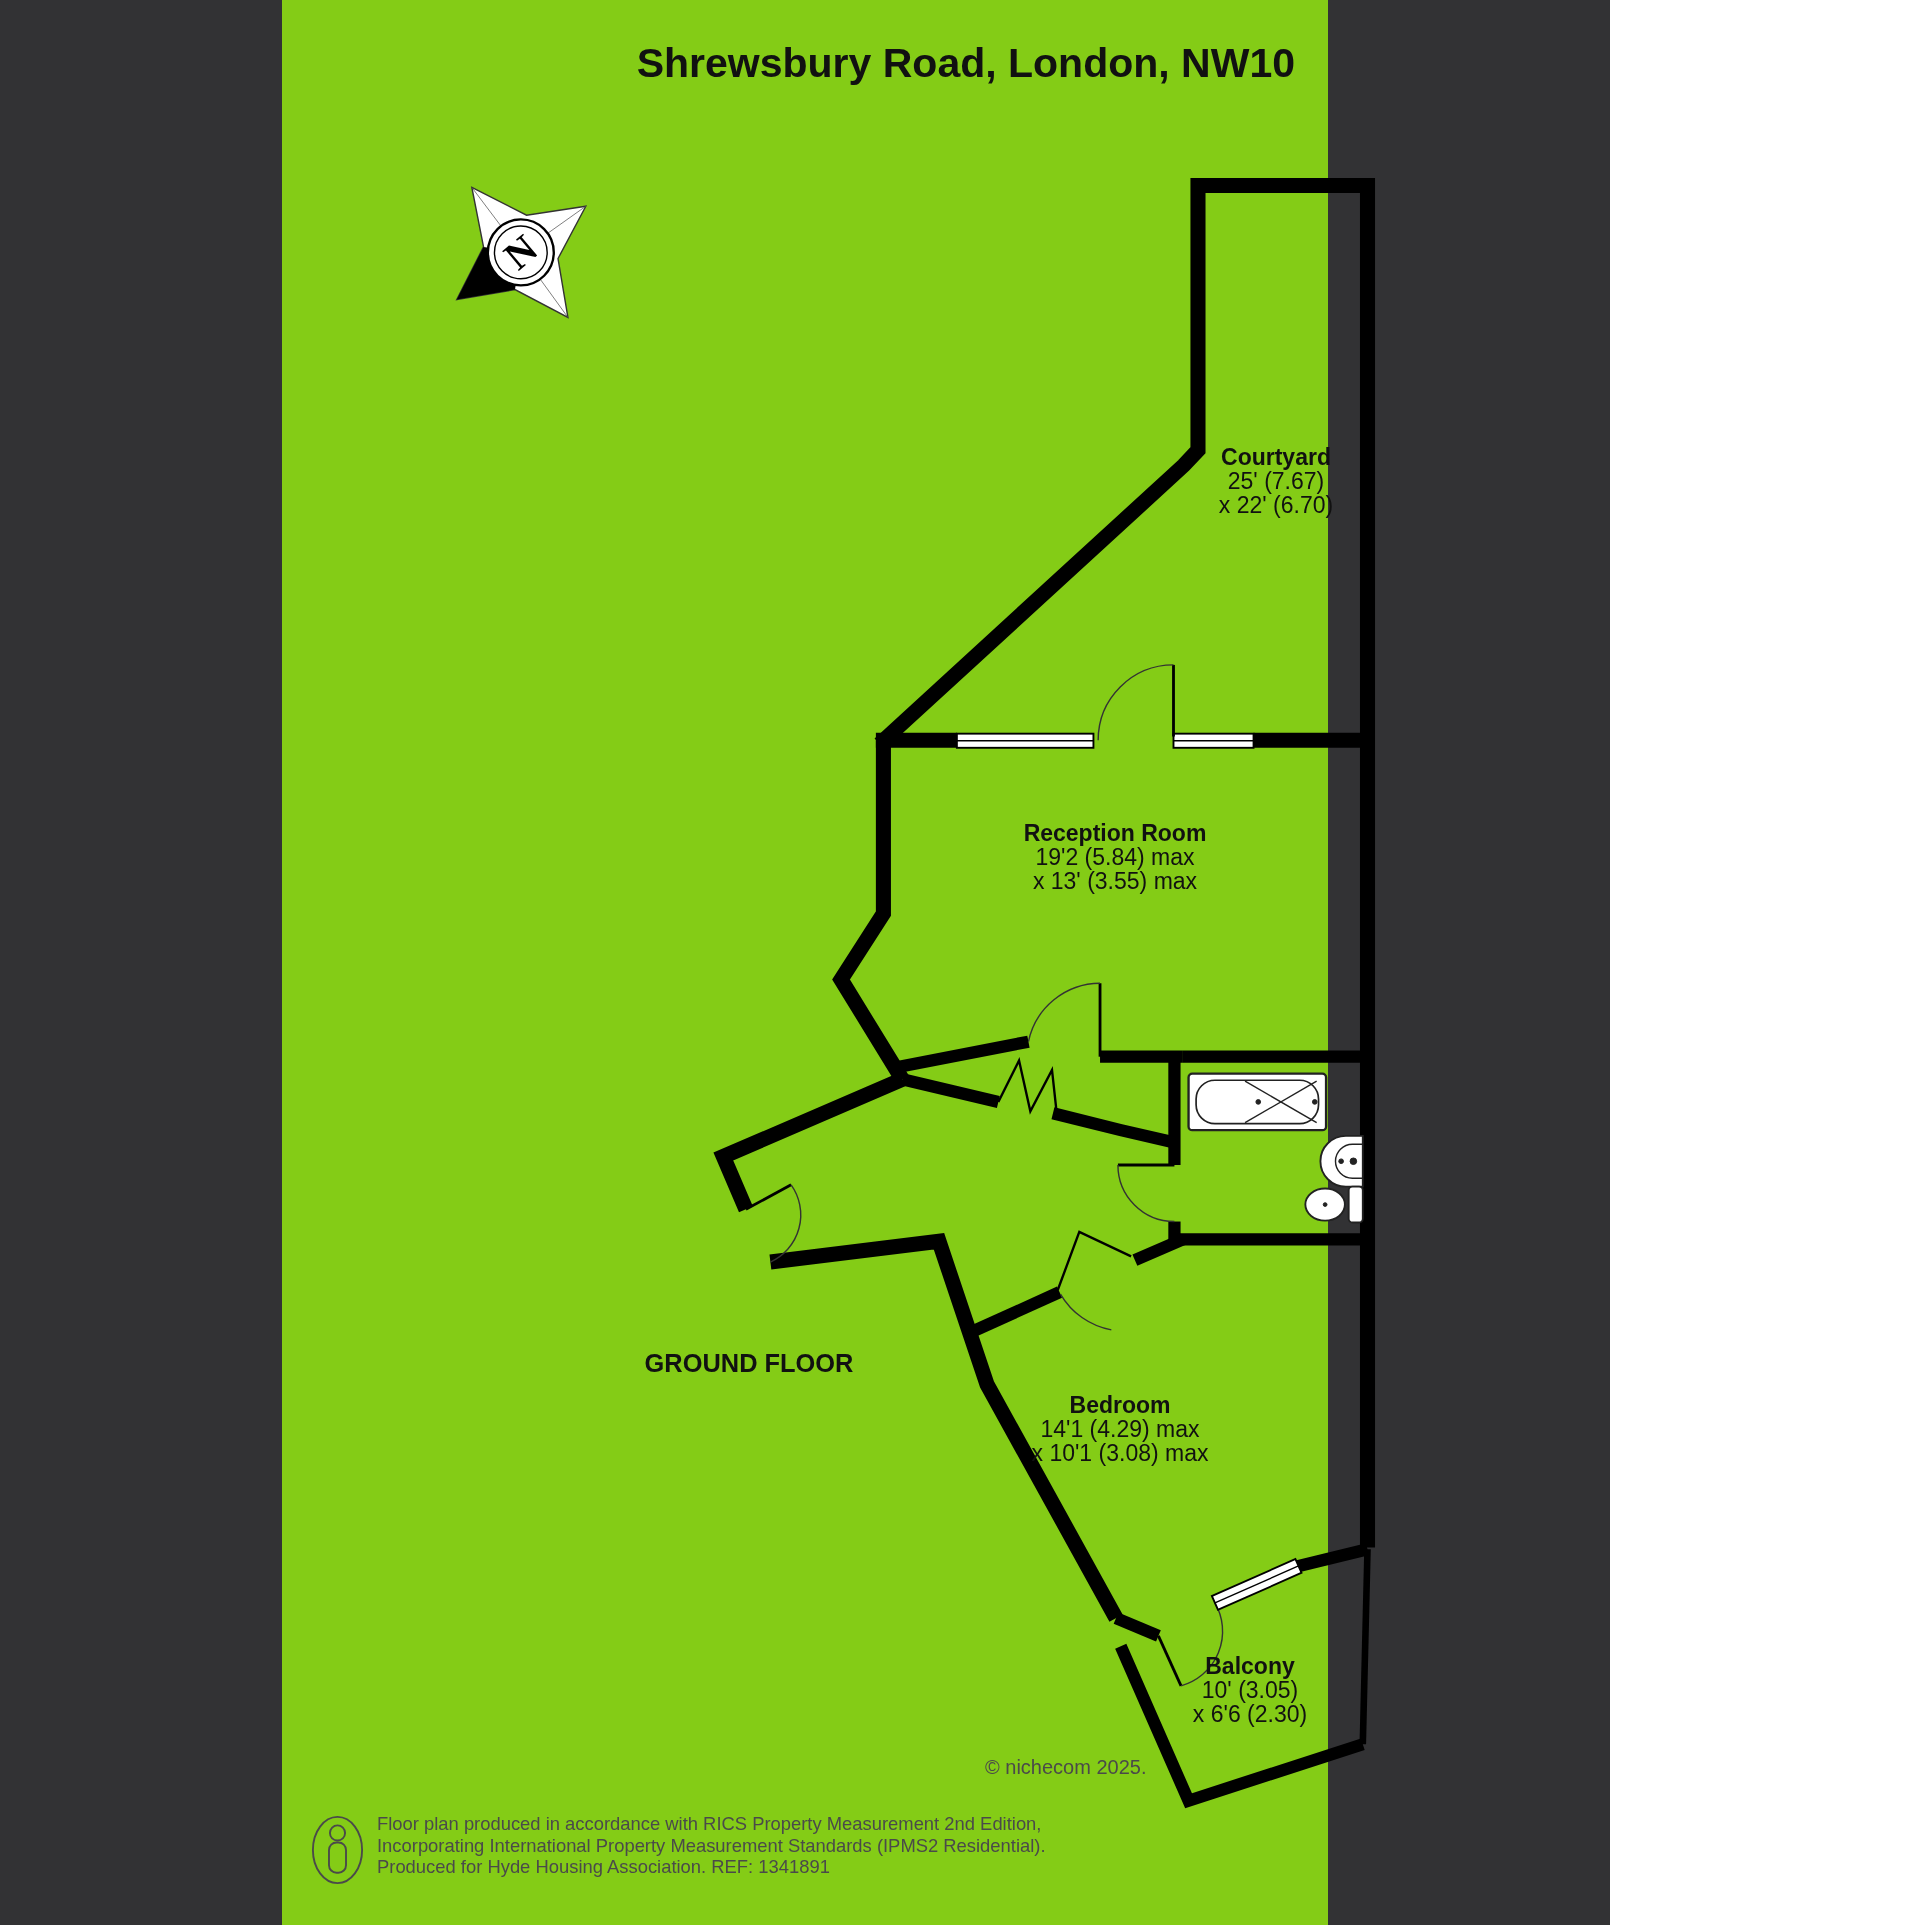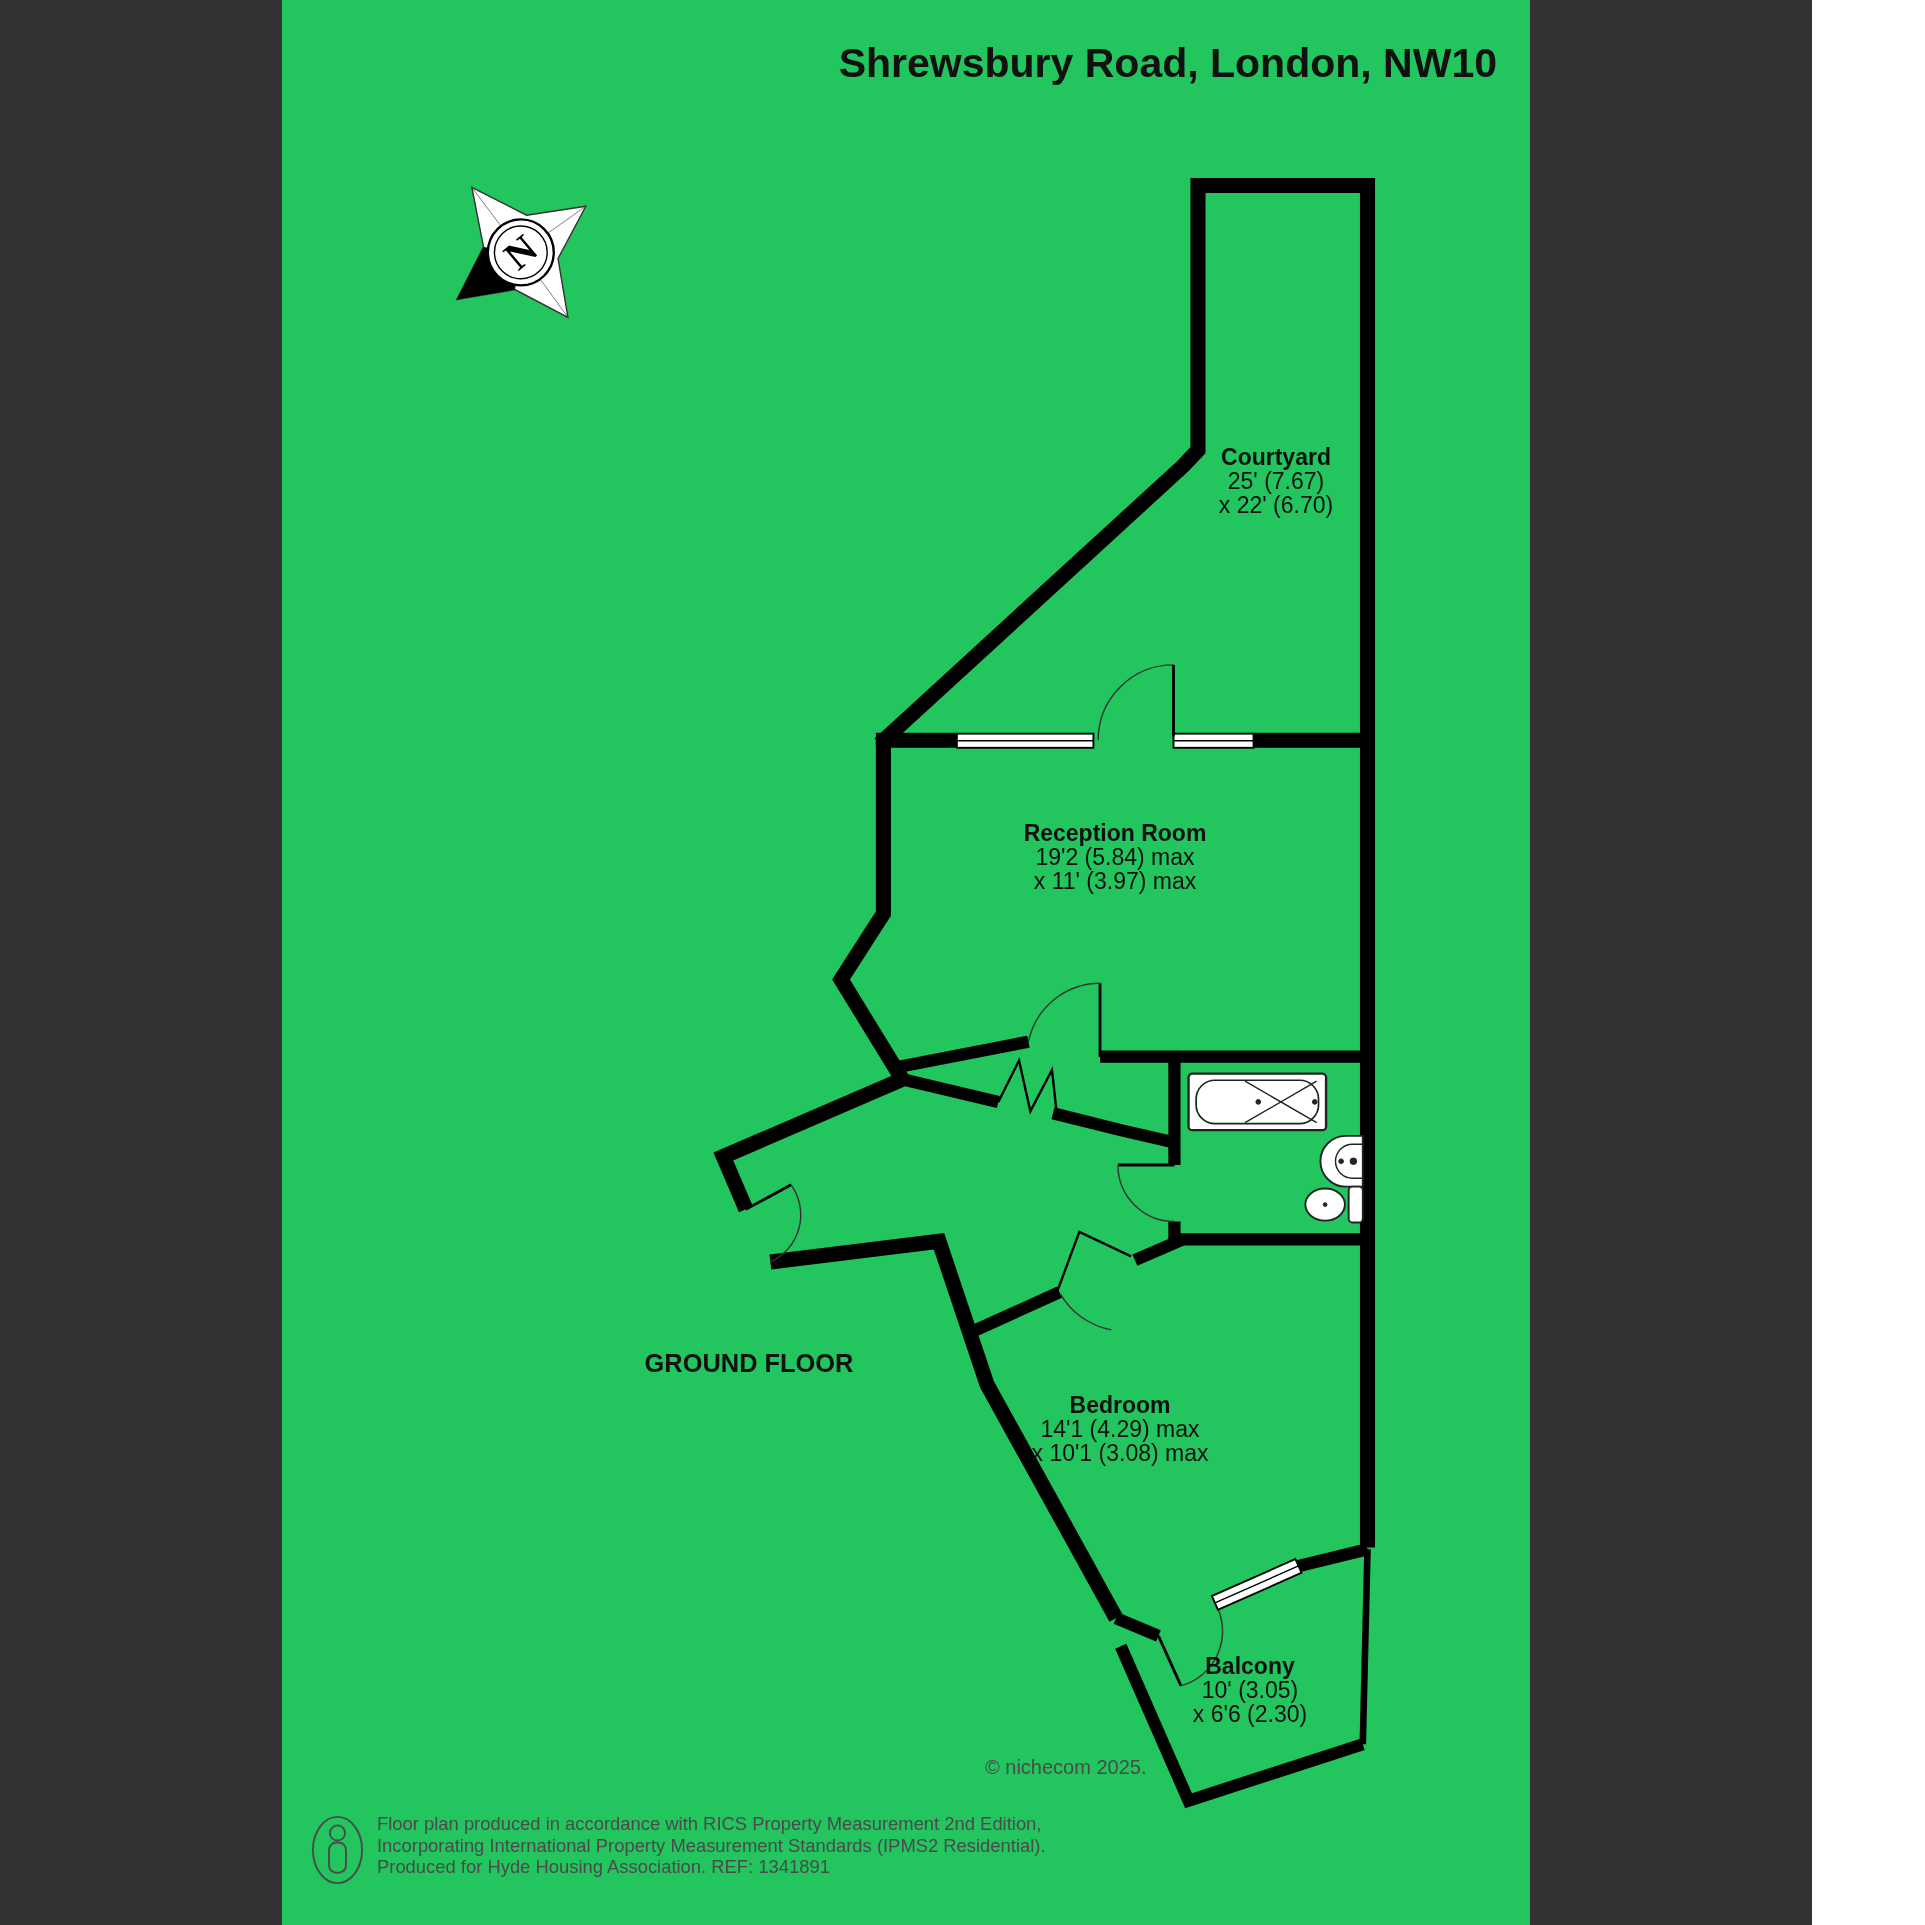--- a/index.html
+++ b/index.html
@@ -1,16 +1,16 @@
 <!DOCTYPE html>
 <html style="font-size:15px"><head>
 <meta charset="utf-8">
 <style>
   html,body{margin:0;padding:0;background:#ffffff;}
-  .stage{position:relative;width:1812px;height:1926px;background:#22c55e;overflow:hidden;
+  .stage{position:relative;width:1610px;height:1926px;background:#84cc16;overflow:hidden;
          font-family:"Liberation Sans", sans-serif;}
   .sidebar{position:absolute;top:0;height:100%;width:282px;}
   .sidebar.left{left:0;}
   .sidebar.right{right:0;}
   .titleblock{position:absolute;top:40px;right:315px;text-align:right;color:#111;}
   .title{font-size:41px;font-weight:bold;letter-spacing:0;line-height:47px;}
   .area{font-size:28px;line-height:38px;margin-top:5.6px;}
   .ident{font-size:19px;line-height:24.5px;margin-top:3.8px;}
   .roomlabel{position:absolute;transform:translate(-50%,-50%);text-align:center;color:#111;
              font-size:23px;line-height:24px;white-space:nowrap;}
@@ -151,21 +151,21 @@
   </svg>
 
   <div class="roomlabel" style="left:1276px;top:481px;">
     <div class="rname">Courtyard</div>
     <div>25' (7.67)</div>
     <div>x 22' (6.70)</div>
   </div>
   <div class="roomlabel" style="left:1115px;top:857px;">
     <div class="rname">Reception Room</div>
     <div>19'2 (5.84) max</div>
-    <div>x 11' (3.97) max</div>
+    <div>x 13' (3.55) max</div>
   </div>
   <div class="roomlabel" style="left:1120px;top:1429px;">
     <div class="rname">Bedroom</div>
     <div>14'1 (4.29) max</div>
     <div>x 10'1 (3.08) max</div>
   </div>
   <div class="roomlabel" style="left:1250px;top:1690px;">
     <div class="rname">Balcony</div>
     <div>10' (3.05)</div>
     <div>x 6'6 (2.30)</div>

